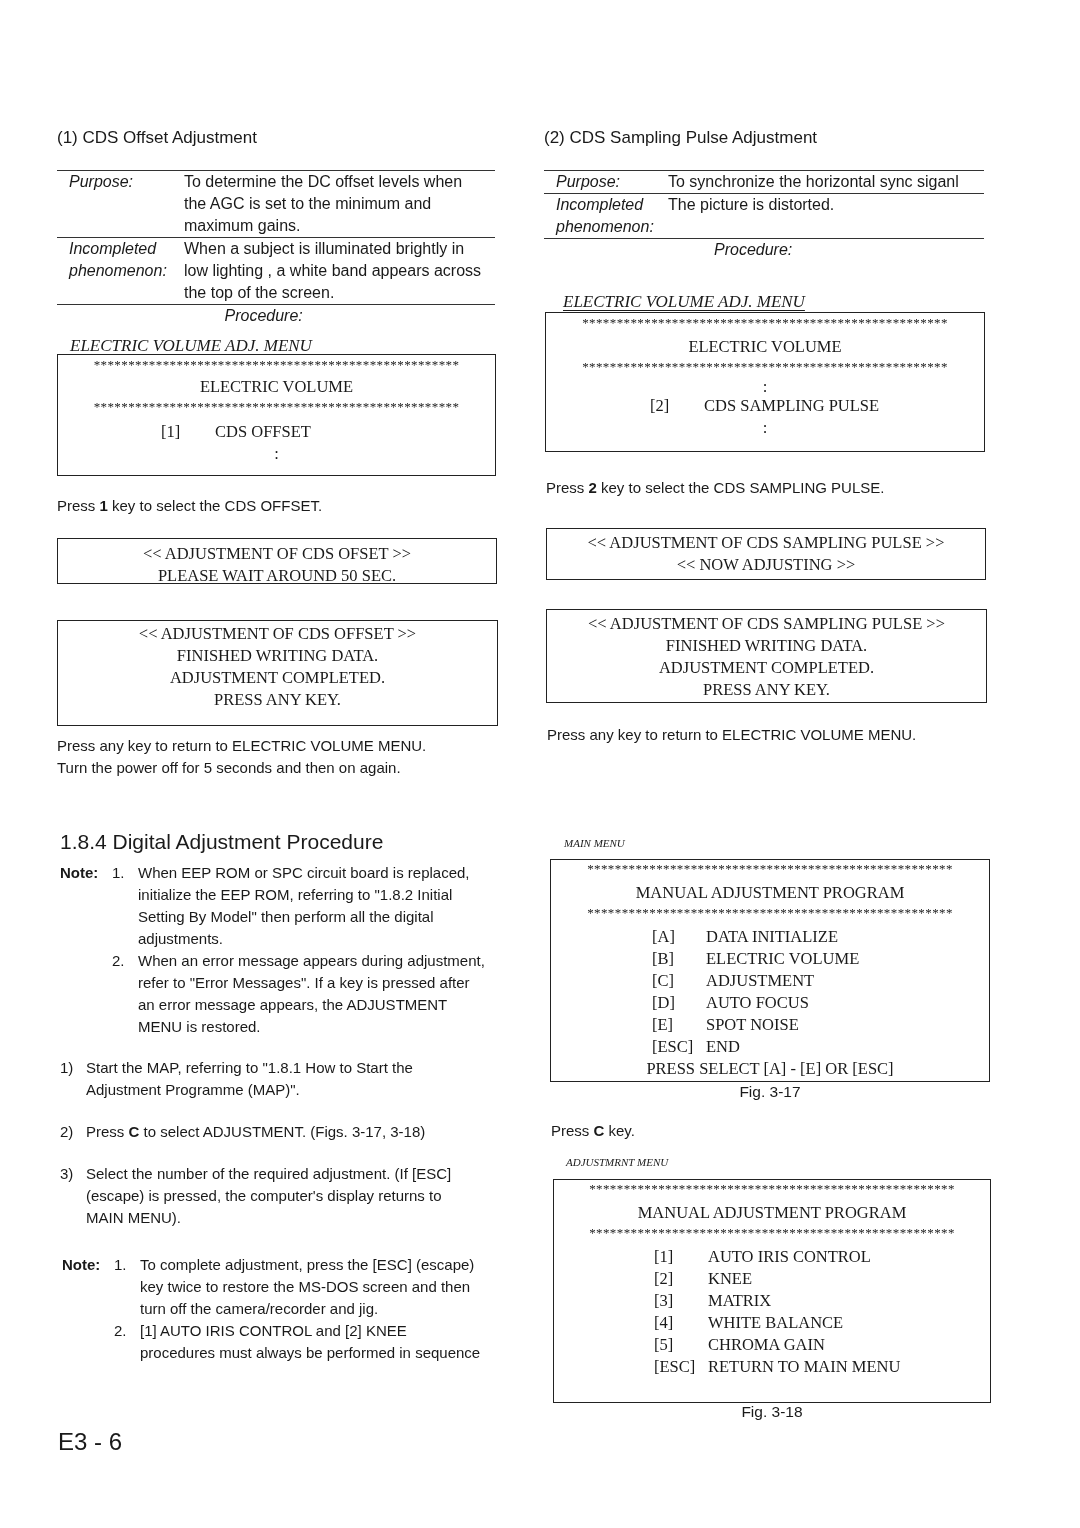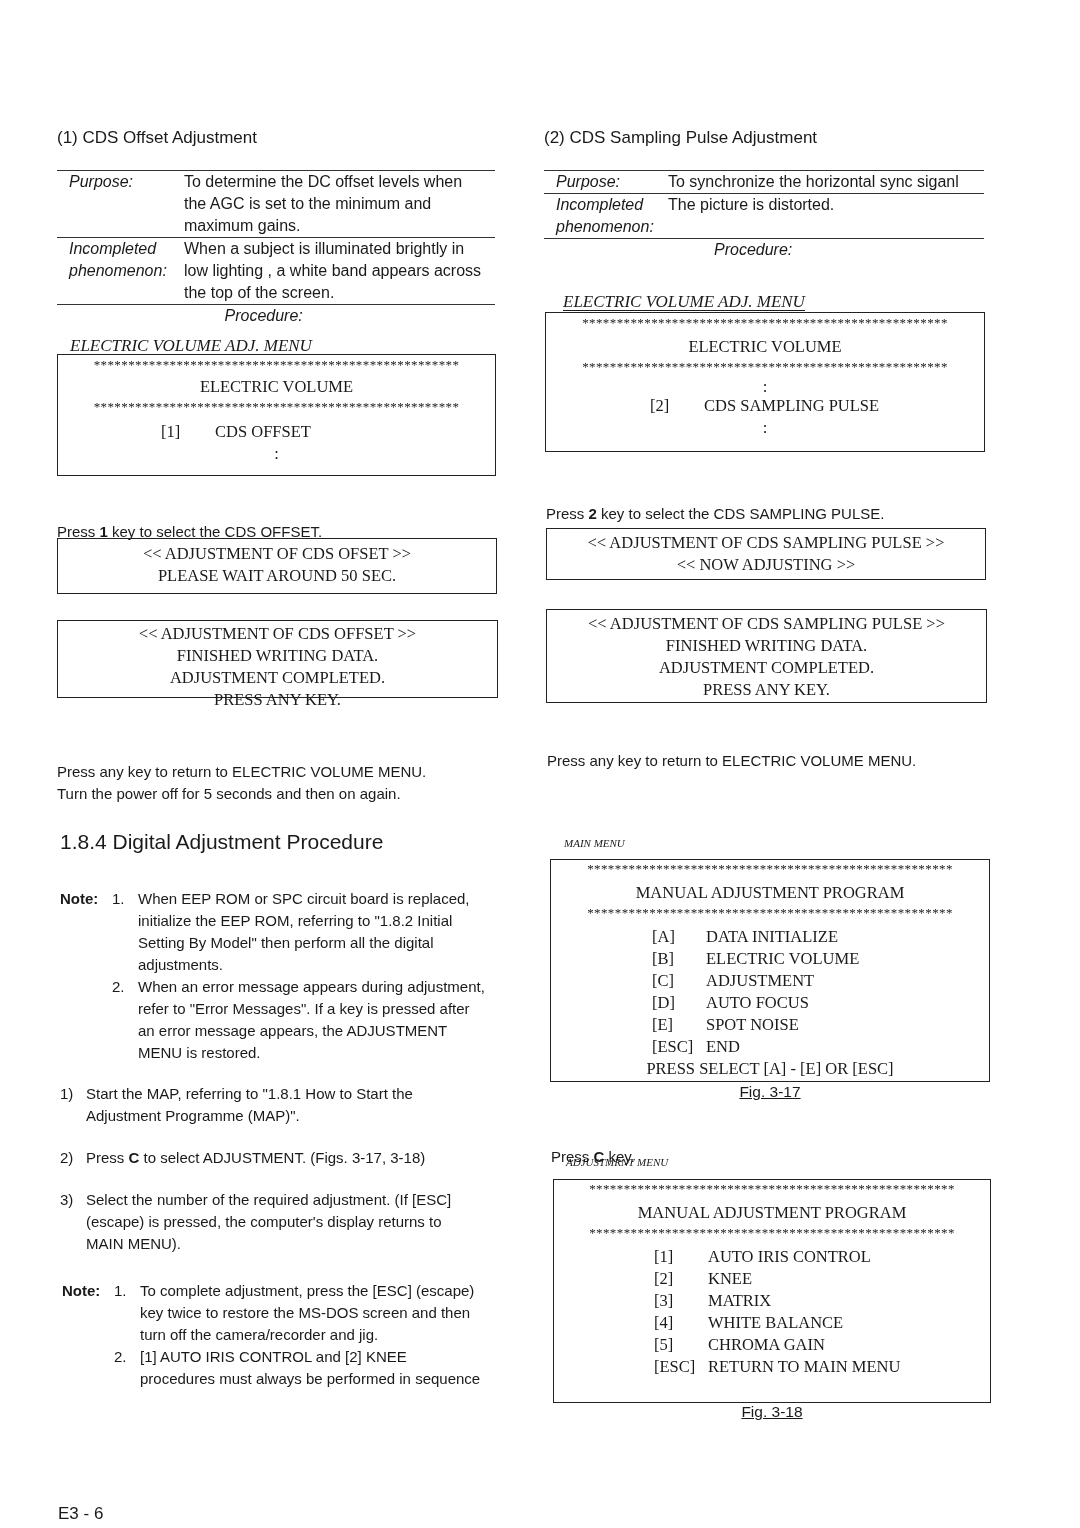--- a/index.html
+++ b/index.html
@@ -1,31 +1,31 @@
 <!DOCTYPE html>
 <html><head>
   <meta charset="utf-8">
   <style>
     html, body { margin: 0; padding: 0; background: #ffffff; }
     body { width: 1080px; height: 1528px; position: relative; overflow: hidden; color: #1a1a1a; font-family: "Liberation Sans", sans-serif; }
     .abs { position: absolute; }
     .sans { font-family: "Liberation Sans", sans-serif; }
     .h2 { font-size: 17px; }
-    .small { font-size: 15px; line-height: 22px; margin-top: 26px; }
+    .small { font-size: 15px; line-height: 22px; }
     .defrow { display: flex; border-top: 1.5px solid #333; justify-content: center; }
     .defrow .k { font-style: italic; width: 115px; padding-left: 12px; line-height: 22px; }
     .defrow .v { flex: 1; line-height: 22px; }
     .menu-caption { font-family: "Liberation Serif", serif; font-style: italic; font-size: 17px; text-decoration: underline; text-underline-offset: 3px; }
     .menu-caption-plain { font-family: "Liberation Serif", serif; font-style: italic; font-size: 11px; }
     .box { border: 1.5px solid #222; font-family: "Liberation Serif", serif; font-size: 16.5px; text-align: center; box-sizing: border-box; }
     .stars { font-family: "Liberation Serif", serif; font-size: 13px; letter-spacing: 0.4px; white-space: nowrap; overflow: hidden; line-height: 14px; text-align: center; }
     .mline { line-height: 22px; }
     .mitem { display: flex; line-height: 22px; text-align: left; }
     .mitem .kk { width: 54px; }
-    .fig { font-size: 15.5px; text-align: center; text-decoration: underline; }
+    .fig { font-size: 15.5px; text-align: center; }
     .note-lbl { font-weight: bold; }
     .numlist { display: flex; }
     .numlist .n { width: 26px; }
     .numlist .t { flex: 1; }
     b { font-weight: bold; }
   </style>
 </head>
 <body>
 
 <div class="abs sans h2" style="left:57px; top:128px;">(1) CDS Offset Adjustment</div>
@@ -64,26 +64,26 @@
     <span class="kk">[1]</span>
     <span>CDS OFFSET</span>
   </div>
   <div class="mline">:</div>
 </div>
 
 <div class="abs sans small" style="left:57px; top:495px;">
   <span>Press </span><b>1</b><span> key to select the CDS OFFSET.</span>
 </div>
 
-<div class="abs box" style="left:57px; top:538px; width:440px; height:56px; padding-top:4px;">
+<div class="abs box" style="left:57px; top:538px; width:440px; height:46px; padding-top:4px;">
   <div class="mline">&lt;&lt; ADJUSTMENT OF CDS OFSET &gt;&gt;</div>
   <div class="mline">PLEASE WAIT AROUND 50 SEC.</div>
 </div>
 
-<div class="abs box" style="left:57px; top:620px; width:441px; height:78px; padding-top:2px;">
+<div class="abs box" style="left:57px; top:620px; width:441px; height:106px; padding-top:2px;">
   <div class="mline">&lt;&lt; ADJUSTMENT OF CDS OFFSET &gt;&gt;</div>
   <div class="mline">FINISHED WRITING DATA.</div>
   <div class="mline">ADJUSTMENT COMPLETED.</div>
   <div class="mline">PRESS ANY KEY.</div>
 </div>
 
 <div class="abs sans small" style="left:57px; top:735px;">
   <div>Press any key to return to ELECTRIC VOLUME MENU.</div>
   <div>Turn the power off for 5 seconds and then on again.</div>
 </div>
@@ -184,21 +184,21 @@
         <div class="t">To complete adjustment, press the [ESC] (escape) key twice to restore the MS-DOS screen and then turn off the camera/recorder and jig.</div>
       </div>
       <div class="numlist">
         <div class="n">2.</div>
         <div class="t">[1] AUTO IRIS CONTROL and [2] KNEE procedures must always be performed in sequence</div>
       </div>
     </div>
   </div>
 </div>
 
-<div class="abs sans" style="left:58px; top:1504px; font-size:17px;">E3 - 6</div>
+<div class="abs sans" style="left:58px; top:1428px; font-size:24px;">E3 - 6</div>
 
 <div class="abs menu-caption-plain" style="left:564px; top:837px;">MAIN MENU</div>
 <div class="abs box" style="left:550px; top:859px; width:440px; height:223px; padding-top:2px;">
   <div class="stars">*****************************************************</div>
   <div class="mline" style="margin-top:6px;">MANUAL ADJUSTMENT PROGRAM</div>
   <div class="stars" style="margin-top:2px;">*****************************************************</div>
   <div style="margin-top:6px; padding-left:101px;">
     <div class="mitem">
         <span class="kk">[A]</span>
         <span>DATA INITIALIZE</span>

